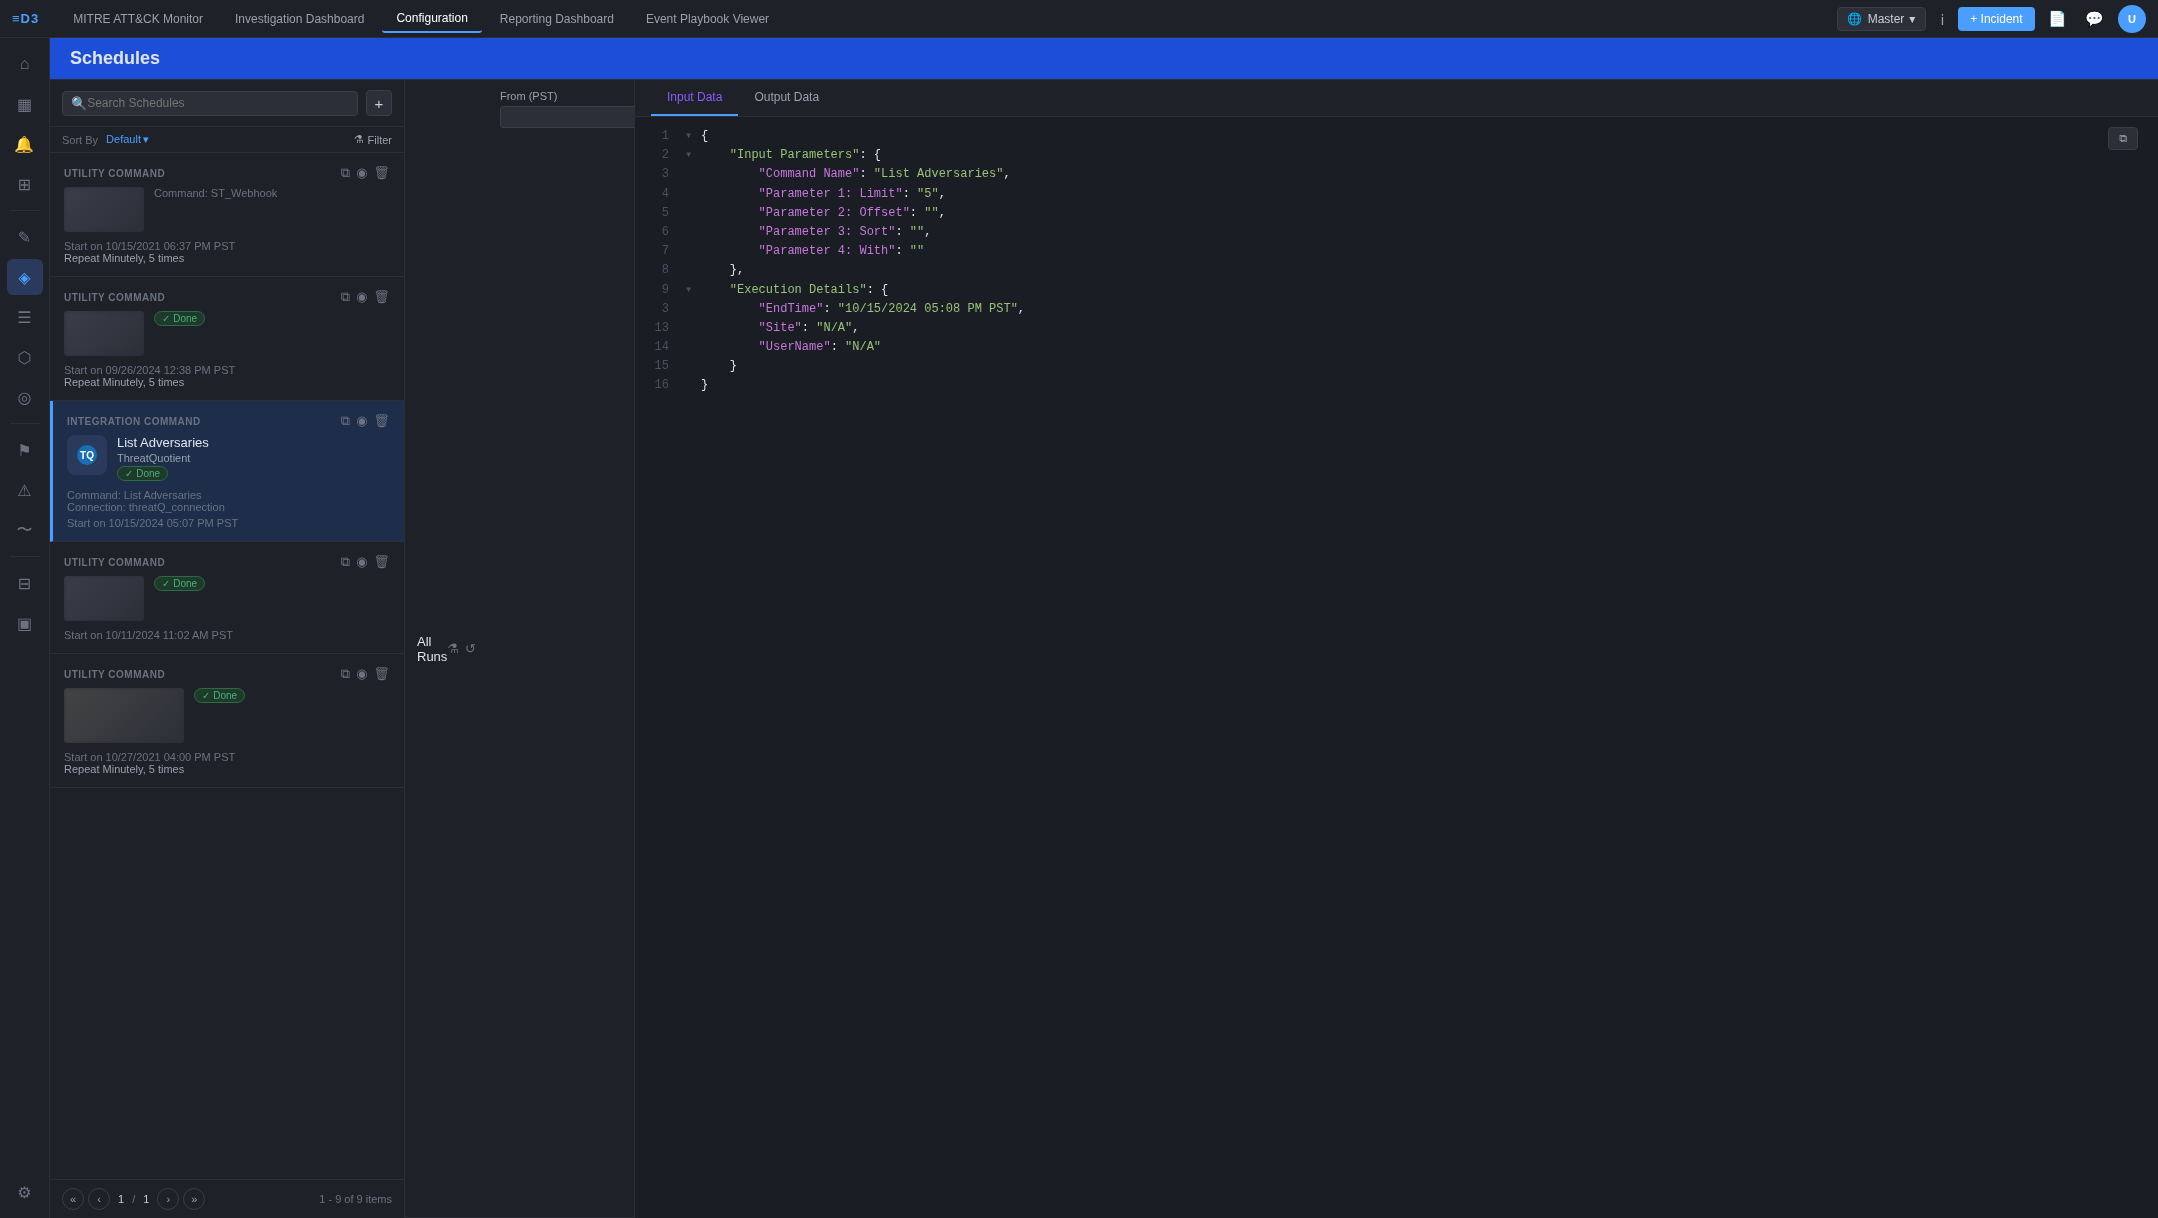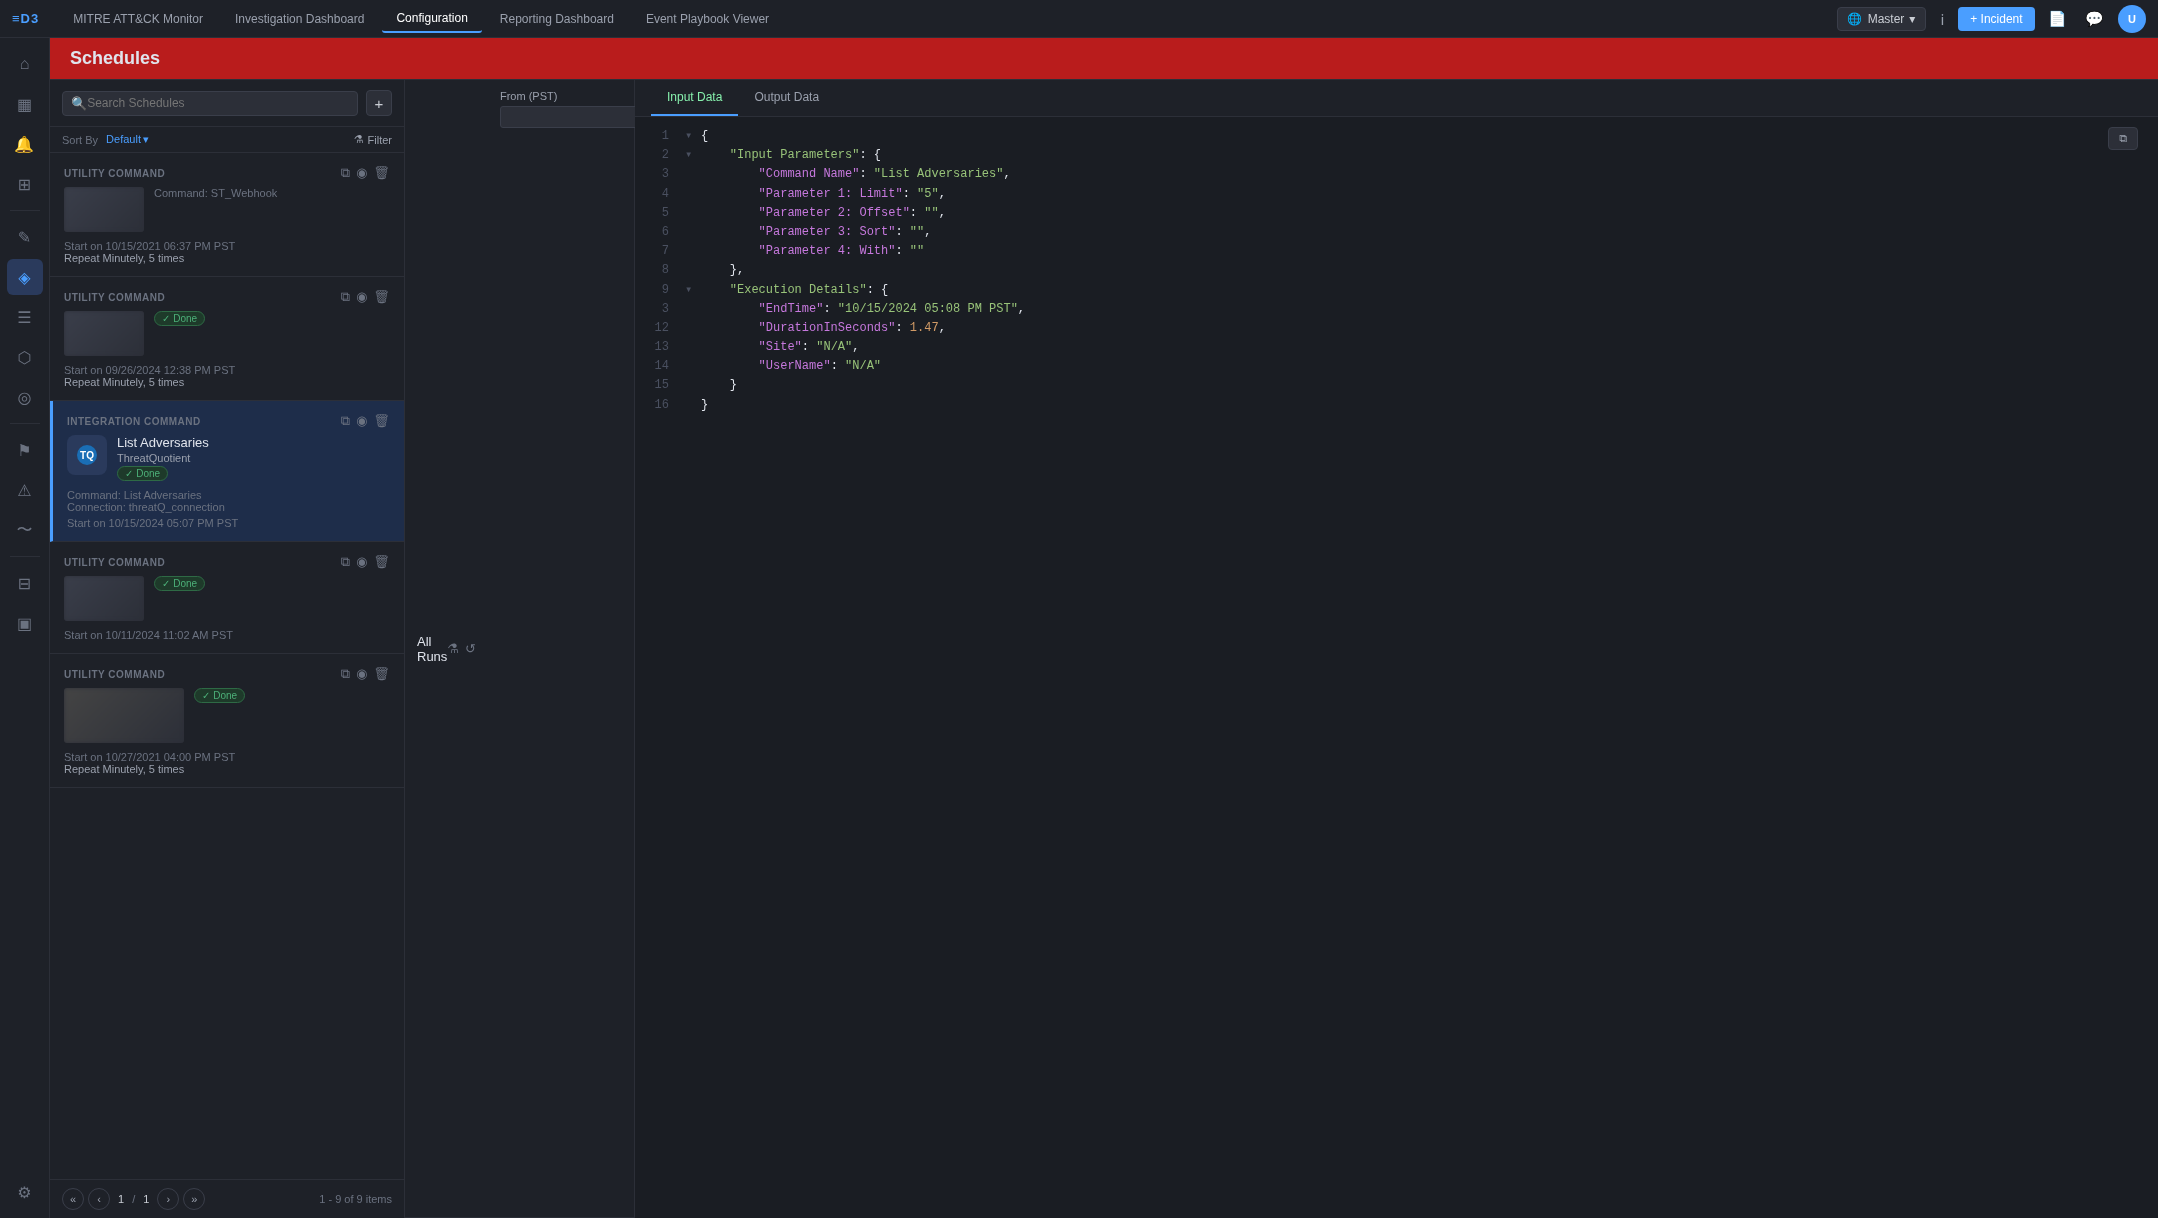--- a/index.html
+++ b/index.html
@@ -22,21 +22,21 @@
     
     .sidebar { width: 50px; background: #1e2128; border-right: 1px solid #2c2f38; display: flex; flex-direction: column; align-items: center; padding: 8px 0; gap: 4px; flex-shrink: 0; }
     .sidebar-icon { width: 36px; height: 36px; display: flex; align-items: center; justify-content: center; color: #6b7280; font-size: 16px; border-radius: 6px; cursor: pointer; }
     .sidebar-icon.active { background: #2a3a5c; color: #4a9eff; }
     .sidebar-divider { width: 30px; height: 1px; background: #2c2f38; margin: 4px 0; }
 
     
     .content-area { flex: 1; display: flex; flex-direction: column; overflow: hidden; }
 
     
-    .page-header { background: #b91c1c; padding: 10px 20px; border-bottom: 1px solid #2c2f38; flex-shrink: 0; }
+    .page-header { background: #1d4ed8; padding: 10px 20px; border-bottom: 1px solid #2c2f38; flex-shrink: 0; }
     .page-header h1 { font-size: 18px; color: #e0e4ec; font-weight: 600; }
 
     
     .three-col { display: flex; flex: 1; overflow: hidden; }
 
     
     .left-panel { width: 355px; background: #1e2128; border-right: 1px solid #2c2f38; display: flex; flex-direction: column; flex-shrink: 0; }
     .left-panel-header { padding: 10px 12px; display: flex; align-items: center; gap: 8px; border-bottom: 1px solid #2c2f38; }
     .search-box { flex: 1; background: #2c2f38; border: 1px solid #3a3e4a; border-radius: 4px; display: flex; align-items: center; padding: 4px 8px; }
     .search-box input { background: none; border: none; color: #c9cdd4; font-size: 12px; outline: none; flex: 1; }
@@ -85,21 +85,21 @@
     .run-item { padding: 10px 12px; border-bottom: 1px solid #2c2f38; cursor: pointer; display: flex; align-items: center; justify-content: space-between; }
     .run-item.active { background: #1e2d4a; }
     .run-time { font-size: 12px; color: #c9cdd4; }
     .run-success { color: #4caf78; font-size: 14px; }
     .mid-pagination { padding: 8px 12px; border-top: 1px solid #2c2f38; display: flex; align-items: center; justify-content: center; gap: 4px; }
 
     
     .right-panel { flex: 1; background: #1a1d23; display: flex; flex-direction: column; overflow: hidden; }
     .right-tabs { display: flex; align-items: center; border-bottom: 1px solid #2c2f38; padding: 0 16px; background: #1e2128; }
     .right-tab { padding: 10px 16px; font-size: 12px; color: #9aa0ad; cursor: pointer; border-bottom: 2px solid transparent; }
-    .right-tab.active { color: #86efac; border-bottom-color: #4a9eff; }
+    .right-tab.active { color: #8b5cf6; border-bottom-color: #4a9eff; }
     .code-area { flex: 1; overflow: auto; padding: 10px 0; font-family: 'Consolas', 'Courier New', monospace; font-size: 12px; line-height: 1.6; }
     .code-line { display: flex; gap: 0; }
     .line-num { width: 50px; text-align: right; color: #4a5060; padding-right: 16px; flex-shrink: 0; user-select: none; }
     .line-fold { width: 16px; color: #4a5060; flex-shrink: 0; }
     .line-content { color: #c9cdd4; white-space: pre; }
     .json-key { color: #c678dd; }
     .json-string { color: #98c379; }
     .json-number { color: #d19a66; }
     .json-brace { color: #e0e4ec; }
     .json-colon { color: #e0e4ec; }
@@ -427,25 +427,20 @@
               <span class="line-content"><span class="json-string">&nbsp;&nbsp;&nbsp;&nbsp;"Execution Details"</span><span class="json-colon">: {</span></span>
             </div>
 
 
             <div class="code-line">
               <span class="line-num">3</span>
               <span class="line-fold">&nbsp;</span>
               <span class="line-content"><span class="json-key">&nbsp;&nbsp;&nbsp;&nbsp;&nbsp;&nbsp;&nbsp;&nbsp;"EndTime"</span><span class="json-colon">: </span><span class="json-string">"10/15/2024 05:08 PM PST"</span><span class="json-colon">,</span></span>
             </div>
 
-            <div class="code-line">
-              <span class="line-num">12</span>
-              <span class="line-fold">&nbsp;</span>
-              <span class="line-content"><span class="json-key">&nbsp;&nbsp;&nbsp;&nbsp;&nbsp;&nbsp;&nbsp;&nbsp;"DurationInSeconds"</span><span class="json-colon">: </span><span class="json-number">1.47</span><span class="json-colon">,</span></span>
-            </div>
 
             <div class="code-line">
               <span class="line-num">13</span>
               <span class="line-fold">&nbsp;</span>
               <span class="line-content"><span class="json-key">&nbsp;&nbsp;&nbsp;&nbsp;&nbsp;&nbsp;&nbsp;&nbsp;"Site"</span><span class="json-colon">: </span><span class="json-string">"N/A"</span><span class="json-colon">,</span></span>
             </div>
 
             <div class="code-line">
               <span class="line-num">14</span>
               <span class="line-fold">&nbsp;</span>

